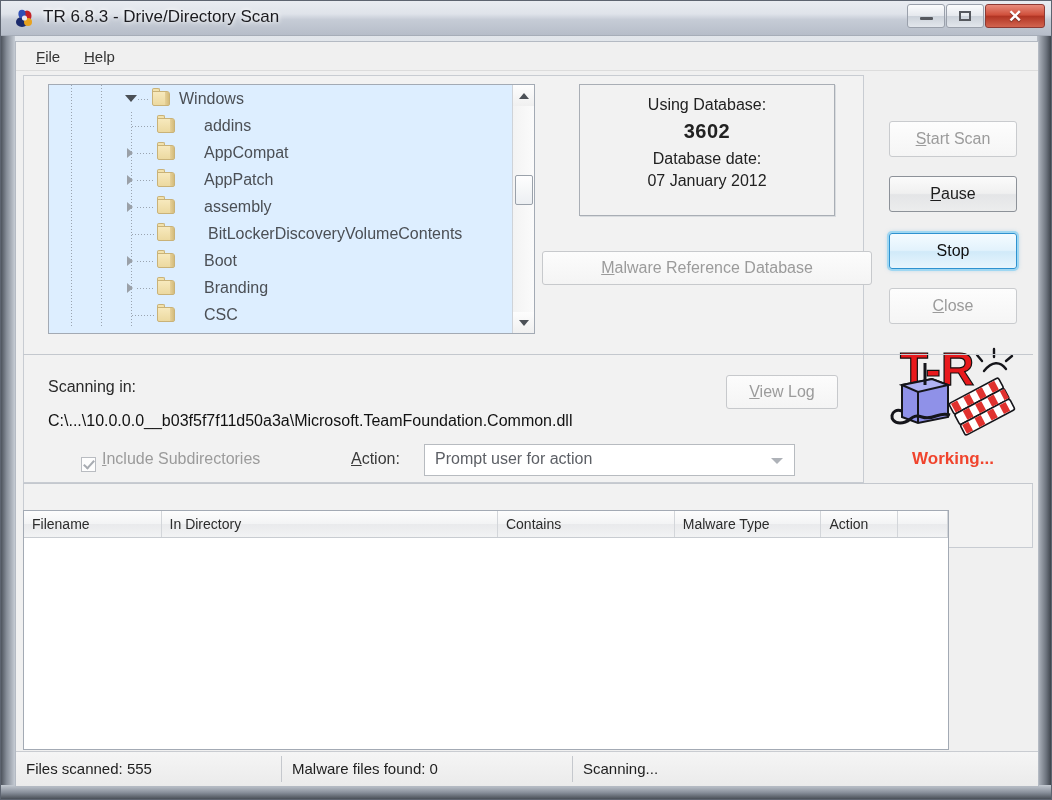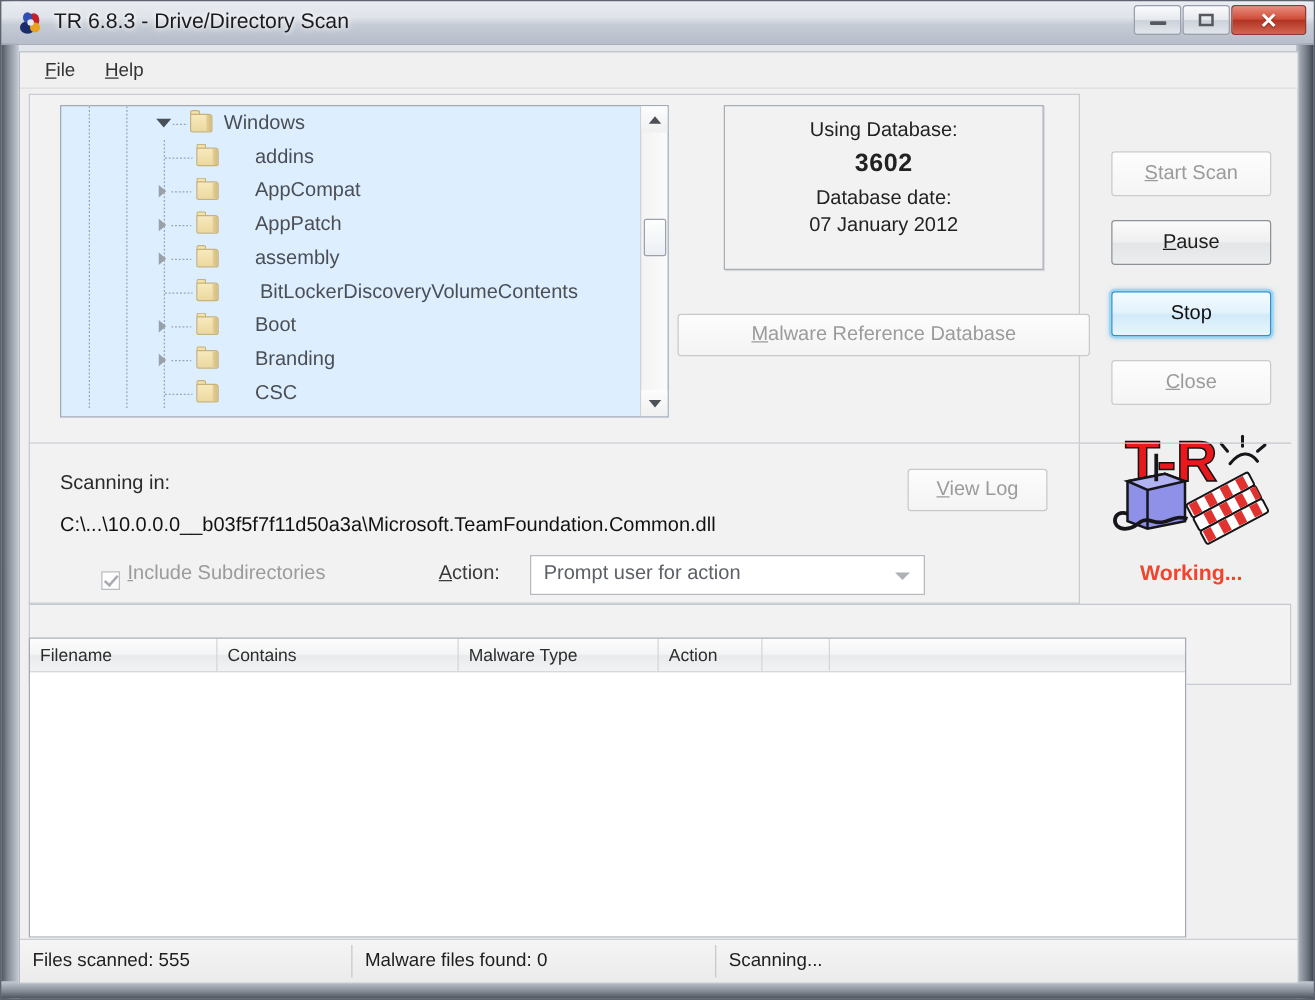--- a/index.html
+++ b/index.html
@@ -300,21 +300,21 @@
   .cblabel { position: absolute; font-size: 16px; white-space: nowrap; }
   .cblabel.dim { color: #9b9b9b; }
   .cblabel.norm { color: #444; }
   .cblabel u { text-decoration: underline; }
 
   #chk-sub-box { left: 57px; top: 102px; }
   #chk-sub-lbl { left: 78px; top: 95px; }
   #action-lbl { position:absolute; left: 327px; top: 95px; font-size:16px; color:#3a3a3a; }
   #action-combo {
     position: absolute; left: 400px; top: 89px;
-    width: 316px; height: 32px;
+    width: 371px; height: 32px;
     background: #ffffff;
     border: 1px solid #b7bbc0;
     box-sizing: border-box;
   }
   #action-value {
     position: absolute; left: 10px; top: 5px;
     font-size: 16px; color: #5d6066;
   }
   #action-arrow {
     position: absolute; right: 11px; top: 13px;
@@ -650,20 +650,21 @@
       <div class="cb" id="chk-arch-box"></div>
       <div class="cblabel dim" id="chk-arch-lbl">Sca<u>n</u> inside Archive Files</div>
 
       <div class="cb" id="chk-ren-box"></div>
       <div class="cblabel norm" id="chk-ren-lbl">Scan Files already <u>r</u>enamed by Trojan Remover</div>
     </div>
 
     <div id="listview">
       <div id="list-header">
         <div class="col" style="width:150px">Filename</div>
+        <div class="col" style="width:368px">In Directory</div>
         <div class="col" style="width:193px">Contains</div>
         <div class="col" style="width:160px">Malware Type</div>
         <div class="col" style="width:83px">Action</div>
         <div class="col" style="width:54px"></div>
       </div>
       <div id="list-body"></div>
     </div>
 
     <div id="statusbar">
       <div class="status-cell" style="width:265px">Files scanned: 555</div>

